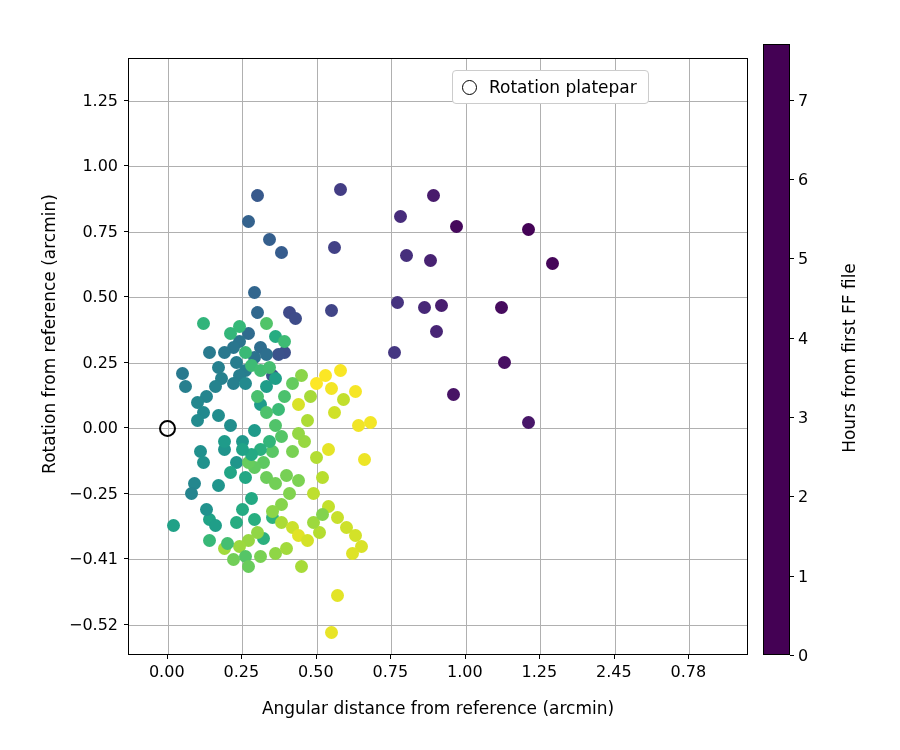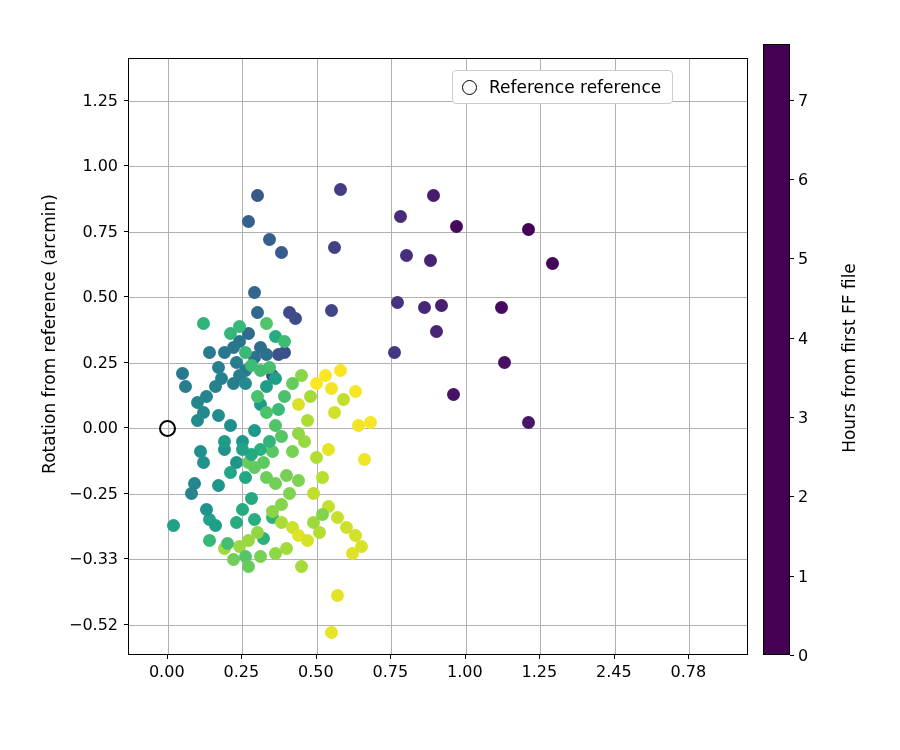--- a/index.html
+++ b/index.html
@@ -393,42 +393,43 @@
       <div class="xtick-label" style="left: 539.346px;">1.25</div>
       <div class="xtick-mark" style="left: 613.865px;"></div>
       <div class="xtick-label" style="left: 613.865px;">2.45</div>
       <div class="xtick-mark" style="left: 688.385px;"></div>
       <div class="xtick-label" style="left: 688.385px;">0.78</div>
     </div>
   <div id="yticks-layer">
       <div class="ytick-mark" style="top: 623.579px;"></div>
       <div class="ytick-label" style="top: 623.579px;">−0.52</div>
       <div class="ytick-mark" style="top: 558.118px;"></div>
-      <div class="ytick-label" style="top: 558.118px;">−0.33</div>
+      <div class="ytick-label" style="top: 558.118px;">−0.41</div>
       <div class="ytick-mark" style="top: 492.658px;"></div>
       <div class="ytick-label" style="top: 492.658px;">−0.25</div>
       <div class="ytick-mark" style="top: 427.197px;"></div>
       <div class="ytick-label" style="top: 427.197px;">0.00</div>
       <div class="ytick-mark" style="top: 361.737px;"></div>
       <div class="ytick-label" style="top: 361.737px;">0.25</div>
       <div class="ytick-mark" style="top: 296.276px;"></div>
       <div class="ytick-label" style="top: 296.276px;">0.50</div>
       <div class="ytick-mark" style="top: 230.816px;"></div>
       <div class="ytick-label" style="top: 230.816px;">0.75</div>
       <div class="ytick-mark" style="top: 165.355px;"></div>
       <div class="ytick-label" style="top: 165.355px;">1.00</div>
       <div class="ytick-mark" style="top: 99.8947px;"></div>
       <div class="ytick-label" style="top: 99.8947px;">1.25</div>
     </div>
 
+  <div id="xlabel">Angular distance from reference (arcmin)</div>
   <div id="ylabel">Rotation from reference (arcmin)</div>
 
   <div id="legend">
     <div id="legend-marker"></div>
-    <div id="legend-label">Reference reference</div>
+    <div id="legend-label">Rotation platepar</div>
   </div>
 
   <div id="colorbar-bar" style="background: linear-gradient(rgb(68, 1, 84) 100%, rgb(71, 16, 99) 95.8333%, rgb(72, 31, 112) 91.6667%, rgb(71, 45, 123) 87.5%, rgb(68, 58, 131) 83.3333%, rgb(64, 71, 136) 79.1667%, rgb(59, 82, 139) 75%, rgb(54, 93, 141) 70.8333%, rgb(49, 104, 142) 66.6667%, rgb(44, 114, 142) 62.5%, rgb(40, 124, 142) 58.3333%, rgb(36, 134, 142) 54.1667%, rgb(33, 144, 141) 50%, rgb(31, 154, 138) 45.8333%, rgb(32, 164, 134) 41.6667%, rgb(40, 174, 128) 37.5%, rgb(55, 184, 120) 33.3333%, rgb(75, 193, 109) 29.1667%, rgb(98, 202, 96) 25%, rgb(125, 210, 81) 20.8333%, rgb(154, 216, 64) 16.6667%, rgb(184, 222, 47) 12.5%, rgb(213, 226, 40) 8.33333%, rgb(240, 229, 38) 4.16667%, rgb(253, 231, 37) 0%);"></div>
   <div id="cbticks-layer">
       <div class="cbtick-mark" style="top: 655px;"></div>
       <div class="cbtick-label" style="top: 655px;">0</div>
       <div class="cbtick-mark" style="top: 575.649px;"></div>
       <div class="cbtick-label" style="top: 575.649px;">1</div>
       <div class="cbtick-mark" style="top: 496.299px;"></div>
       <div class="cbtick-label" style="top: 496.299px;">2</div>

